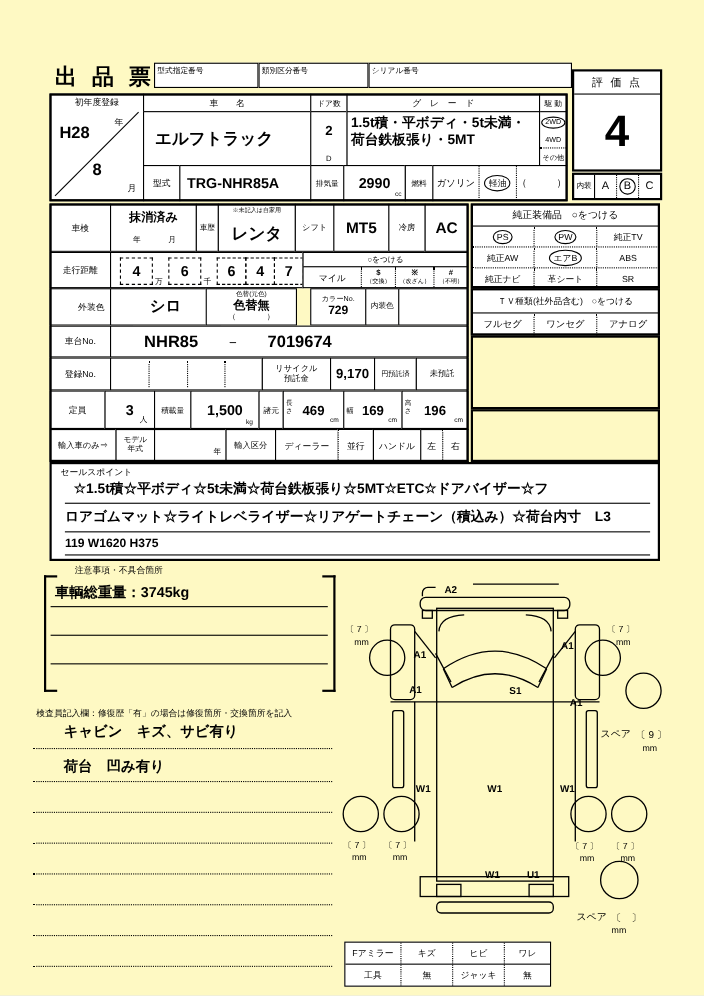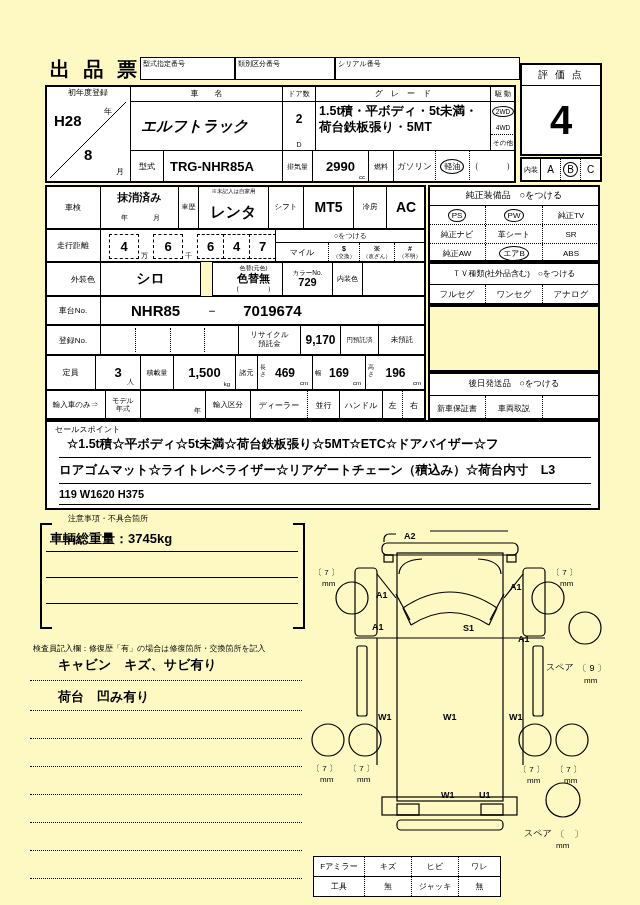--- a/index.html
+++ b/index.html
@@ -53,21 +53,21 @@
     <div class="n lbl8" style="left:0;right:0;top:1px;text-align:center;">初年度登録</div>
     <svg class="n" style="left:0;top:0;" width="84" height="96">
         <line x1="4" y1="92" x2="80" y2="16" stroke="#000" stroke-width="1"></line>
       </svg>
     <span class="n v" style="left:8px;top:26px;font-size:15px;">H28</span>
     <span class="n lbl8" style="left:58px;top:20px;">年</span>
     <span class="n v" style="left:38px;top:60px;font-size:15px;">8</span>
     <span class="n lbl8" style="left:70px;top:80px;">月</span>
   </div>
   <div class="c fx lbl8" style="left:130px;top:85px;width:153px;height:17px;">車　　名</div>
-  <div class="c" style="left:130px;top:101px;width:153px;height:50px;display:flex;align-items:center;font-style:italic;">
+  <div class="c" style="left:130px;top:101px;width:153px;height:50px;display:flex;align-items:center;">
     <span class="v" style="font-size:15px;padding-left:10px;">エルフトラック</span>
     </div>
   <div class="c fx lbl7" style="left:282px;top:85px;width:34px;height:17px;">ドア数</div>
   <div class="c" style="left:282px;top:101px;width:34px;height:50px;">
     <div class="fx" style="height:34px;font-size:12px;font-weight:bold;">2</div>
     <div class="n lbl7" style="left:0;right:0;bottom:2px;text-align:center;">D</div>
   </div>
   <div class="c fx lbl8" style="left:315px;top:85px;width:176px;height:17px;">グ　レ　ー　ド</div>
   <div class="c" style="left:315px;top:101px;width:176px;height:50px;">
     <div class="v" style="font-size:12.5px;line-height:1.25;padding:2px 3px;">1.5t積・平ボディ・5t未満・荷台鉄板張り・5MT</div>
@@ -120,30 +120,30 @@
     <div style="display:flex;height:18px;">
       <div class="fx" style="flex:1;">
           <span class="circ" style="font-size:8px;">PS</span>
         </div>
       <div class="fx dotl" style="flex:1;">
           <span class="circ" style="font-size:8px;">PW</span>
         </div>
       <div class="fx dotl lbl8" style="flex:1;">純正TV</div>
     </div>
     <div style="display:flex;height:18px;" class="dott">
-      <div class="fx lbl8" style="flex:1;">純正ナビ</div>
-      <div class="fx dotl lbl8" style="flex:1;">革シート</div>
-      <div class="fx dotl lbl8" style="flex:1;">SR</div>
-    </div>
-    <div style="display:flex;height:18px;" class="dott">
       <div class="fx lbl8" style="flex:1;">純正AW</div>
       <div class="fx dotl" style="flex:1;">
           <span class="circ" style="font-size:8px;">エアB</span>
         </div>
       <div class="fx dotl lbl8" style="flex:1;">ABS</div>
+    </div>
+    <div style="display:flex;height:18px;" class="dott">
+      <div class="fx lbl8" style="flex:1;">純正ナビ</div>
+      <div class="fx dotl lbl8" style="flex:1;">革シート</div>
+      <div class="fx dotl lbl8" style="flex:1;">SR</div>
     </div>
   </div>
   <div class="ov" style="left:428px;top:185px;width:172px;height:77px;"></div>
 
   <div class="c fx lbl8" style="left:45px;top:229px;width:56px;height:33px;">走行距離</div>
   <div class="c" style="left:100px;top:229px;width:176px;height:33px;">
     <div class="n fx v" style="left:8px;top:4px;width:30px;height:25px;border:1.5px dashed #000;font-size:13px;">4</div>
     <span class="n lbl7" style="left:40px;top:21px;">万</span>
     <div class="n fx v" style="left:52px;top:4px;width:30px;height:25px;border:1.5px dashed #000;font-size:13px;">6</div>
     <span class="n lbl7" style="left:84px;top:21px;">千</span>
@@ -164,21 +164,21 @@
       <span style="font-size:5.5px;">（改ざん）</span>
       </div>
     <div class="col dotl tiny" style="flex:1;">
       <span class="lbl7 v">#</span>
       <span style="font-size:5.5px;">（不明）</span>
       </div>
   </div>
 
   <div class="c fx lbl8" style="left:45px;top:262px;width:76px;height:34px;">外装色</div>
   <div class="c fx v" style="left:100px;top:262px;width:101px;height:34px;font-size:14px;">シロ</div>
-  <div class="c col tiny" style="left:212px;top:262px;width:83px;height:34px;">
+  <div class="c col tiny" style="left:187px;top:262px;width:83px;height:34px;">
     <span class="lbl6">色替(元色)</span>
     <span class="v" style="font-size:11px;">色替無</span>
     <span class="lbl7">（　　　　）</span>
     </div>
   <div class="c col tiny" style="left:282px;top:262px;width:51px;height:34px;">
     <span style="font-size:6.5px;">カラーNo.</span>
     <span class="v" style="font-size:11px;">729</span>
     </div>
   <div class="c fx lbl7" style="left:332px;top:262px;width:31px;height:34px;line-height:1.2;">内装色</div>
   <div class="c fx" style="left:362px;top:262px;width:64px;height:34px;"></div>
@@ -236,28 +236,20 @@
     <span class="n" style="left:2px;top:13px;font-size:6.5px;">幅</span>
     <div class="fx v" style="height:100%;font-size:12px;">169</div>
     <span class="n lbl6" style="right:4px;bottom:3px;">cm</span>
     </div>
   <div class="c" style="left:365px;top:355px;width:61px;height:35px;">
     <span class="n lbl6" style="left:2px;top:8px;width:8px;line-height:1.2;">高さ</span>
     <div class="fx v" style="height:100%;font-size:12px;">196</div>
     <span class="n lbl6" style="right:4px;bottom:3px;">cm</span>
     </div>
 
-  <div class="c" style="left:428px;top:372px;width:172px;height:48px;">
-    <div class="fx bb" style="height:22px;font-size:8.5px;">後日発送品　○をつける</div>
-    <div style="display:flex;height:24px;">
-      <div class="fx lbl8" style="flex:1;">新車保証書</div>
-      <div class="fx dotl lbl8" style="flex:1;">車両取説</div>
-      <div class="dotl" style="flex:1;"></div>
-    </div>
-  </div>
   <div class="ov" style="left:428px;top:372px;width:172px;height:48px;"></div>
 
   <div class="c fx" style="left:45px;top:390px;width:61px;height:30px;font-size:7.5px;">輸入車のみ⇒</div>
   <div class="c col tiny" style="left:105px;top:390px;width:36px;height:30px;">
     <span class="lbl7">モデル</span>
     <span class="lbl7">年式</span>
     </div>
   <div class="c" style="left:140px;top:390px;width:66px;height:30px;">
     <span class="n lbl7" style="right:4px;bottom:3px;">年</span>
     </div>

